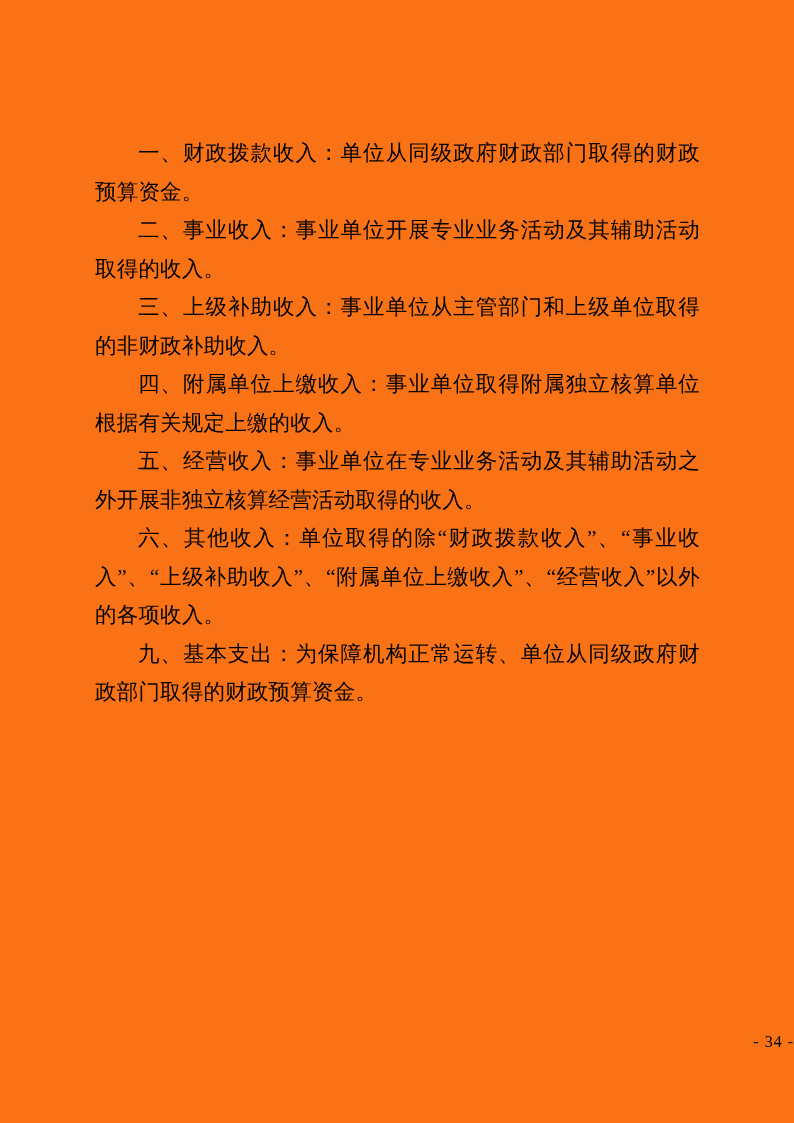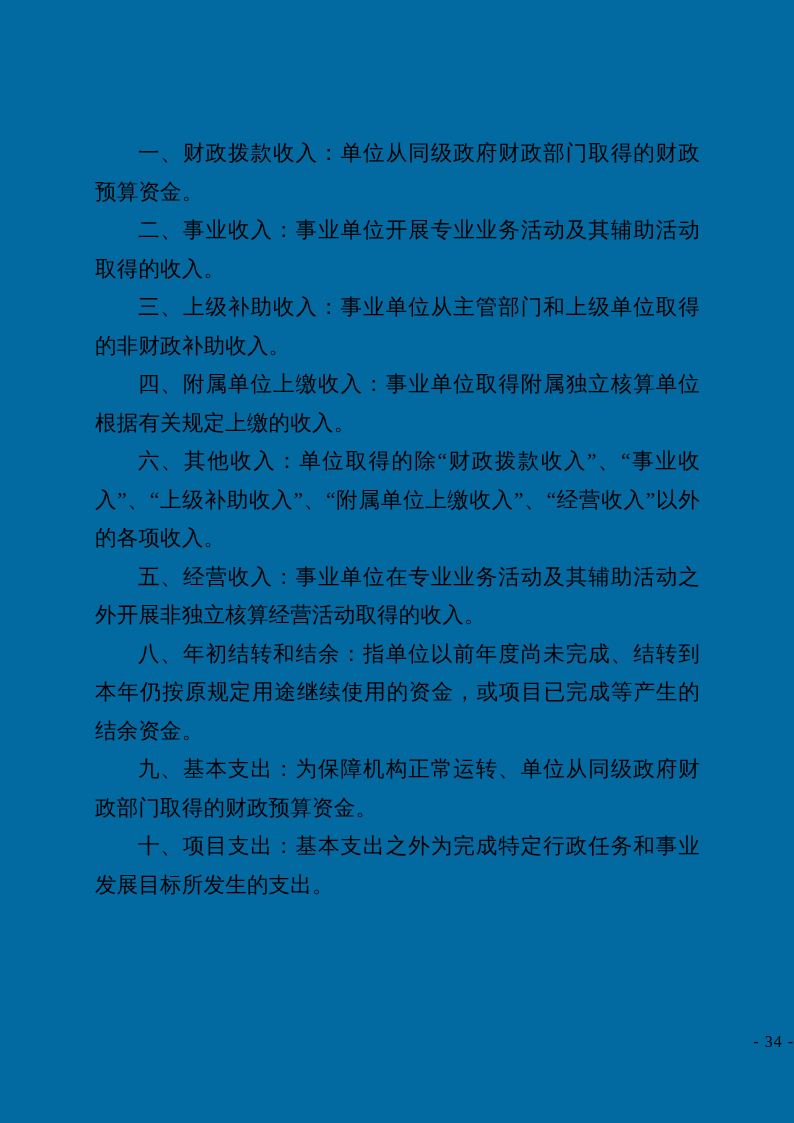--- a/index.html
+++ b/index.html
@@ -4,21 +4,21 @@
 <style>
   html, body {
     margin: 0;
     padding: 0;
     background: #ffffff;
   }
   .page {
     position: relative;
     width: 794px;
     height: 1123px;
-    background: #0369a1;
+    background: #f97316;
     overflow: hidden;
     font-family: "Liberation Serif", "DejaVu Serif", serif;
     color: #000000;
   }
   .content {
     position: absolute;
     left: 95px;
     top: 134px;
     width: 605px;
     font-size: 21.5px;
@@ -45,20 +45,18 @@
 </style>
 </head>
 <body>
 
 <div class="page">
   <div class="content">
     <p>一、财政拨款收入：单位从同级政府财政部门取得的财政预算资金。</p>
     <p>二、事业收入：事业单位开展专业业务活动及其辅助活动取得的收入。</p>
     <p>三、上级补助收入：事业单位从主管部门和上级单位取得的非财政补助收入。</p>
     <p>四、附属单位上缴收入：事业单位取得附属独立核算单位根据有关规定上缴的收入。</p>
+    <p>五、经营收入：事业单位在专业业务活动及其辅助活动之外开展非独立核算经营活动取得的收入。</p>
     <p>六、其他收入：单位取得的除“财政拨款收入”、“事业收入”、“上级补助收入”、“附属单位上缴收入”、“经营收入”以外的各项收入。</p>
-    <p>五、经营收入：事业单位在专业业务活动及其辅助活动之外开展非独立核算经营活动取得的收入。</p>
-    <p>八、年初结转和结余：指单位以前年度尚未完成、结转到本年仍按原规定用途继续使用的资金，或项目已完成等产生的结余资金。</p>
     <p>九、基本支出：为保障机构正常运转、单位从同级政府财政部门取得的财政预算资金。</p>
-    <p>十、项目支出：基本支出之外为完成特定行政任务和事业发展目标所发生的支出。</p>
   </div>
   <div class="page-footer">- 34 -</div>
 </div>
 
 </body></html>

